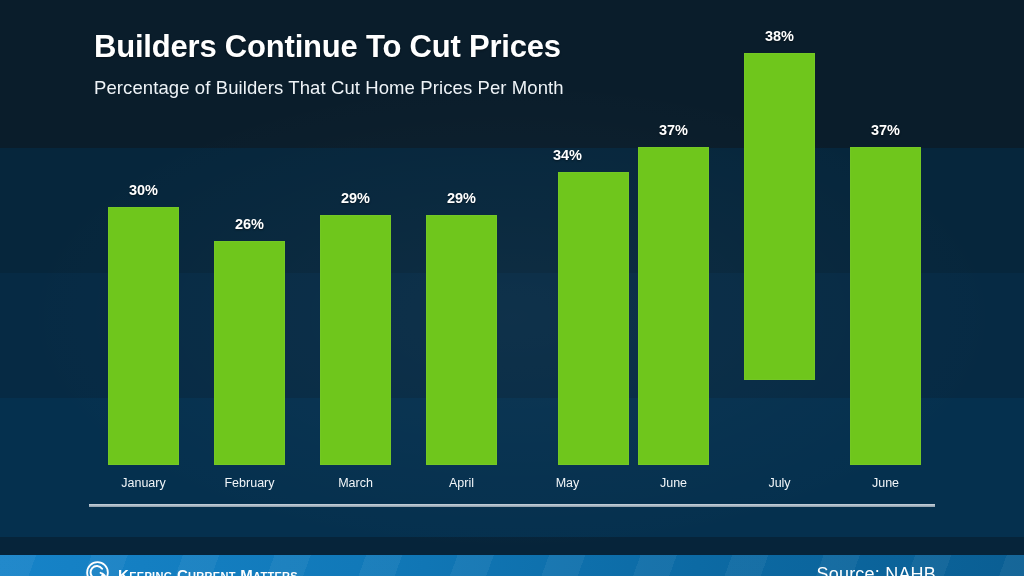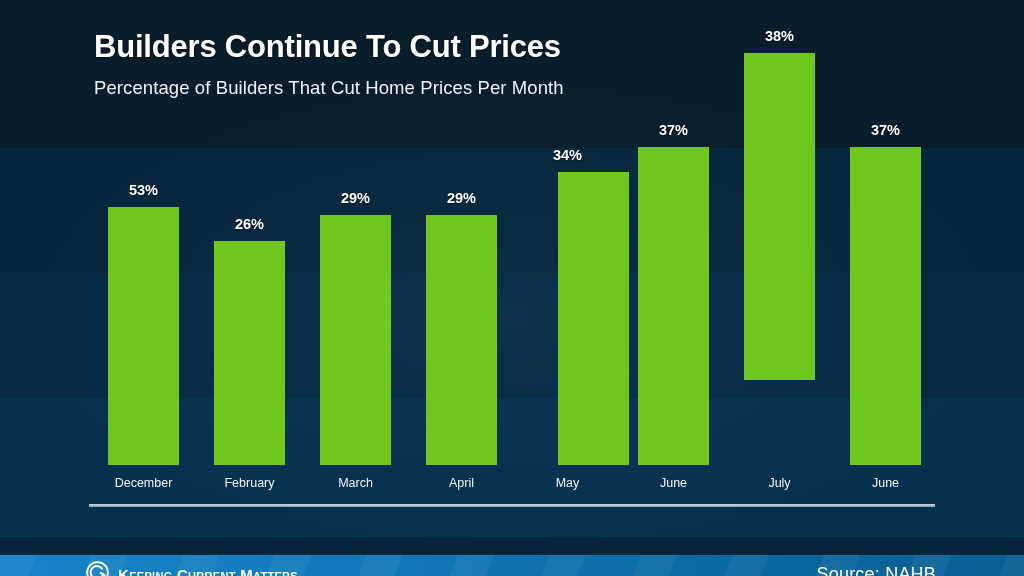--- a/index.html
+++ b/index.html
@@ -77,23 +77,23 @@
 
   <div id="header">
     <h1 id="chart-title">Builders Continue To Cut Prices</h1>
     <h2 id="chart-subtitle">Percentage of Builders That Cut Home Prices Per Month</h2>
   </div>
 
   <div id="plot">
     <div id="axis-line"></div>
     <div id="bars">
         <div class="bar-group" style="left: 108px; height: 258.158px;">
-          <div class="bar-value" style="top: -25px;">53%</div>
+          <div class="bar-value" style="top: -25px;">30%</div>
           <div class="bar" style="height: 258.158px; background: rgb(111, 198, 28);"></div>
-          <div class="bar-label">December</div>
+          <div class="bar-label">January</div>
         </div>
         <div class="bar-group" style="left: 214px; height: 223.737px;">
           <div class="bar-value" style="top: -25px;">26%</div>
           <div class="bar" style="height: 223.737px; background: rgb(111, 198, 28);"></div>
           <div class="bar-label">February</div>
         </div>
         <div class="bar-group" style="left: 320px; height: 249.553px;">
           <div class="bar-value" style="top: -25px;">29%</div>
           <div class="bar" style="height: 249.553px; background: rgb(111, 198, 28);"></div>
           <div class="bar-label">March</div>

